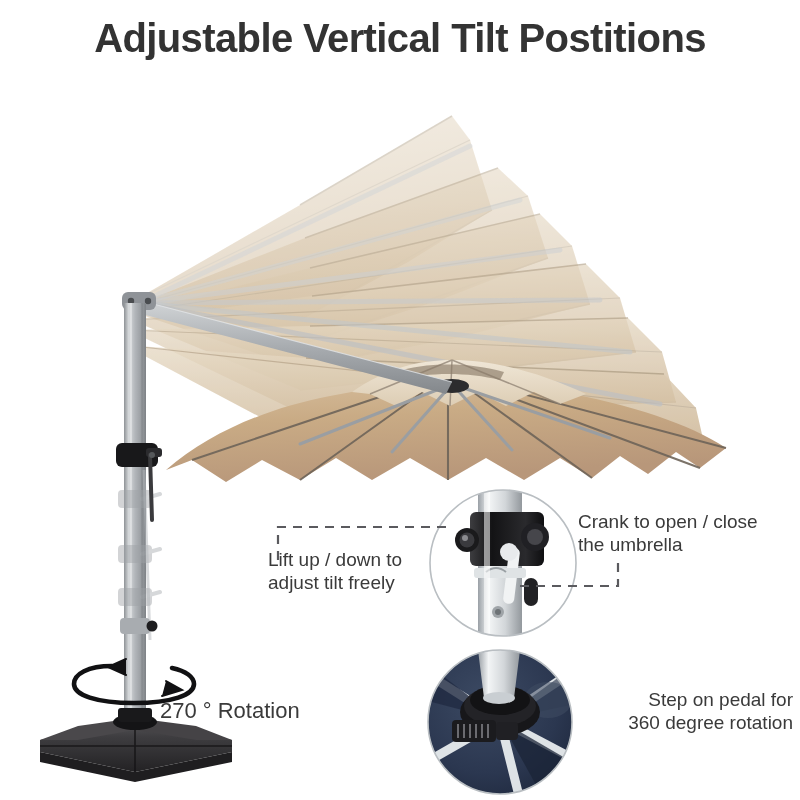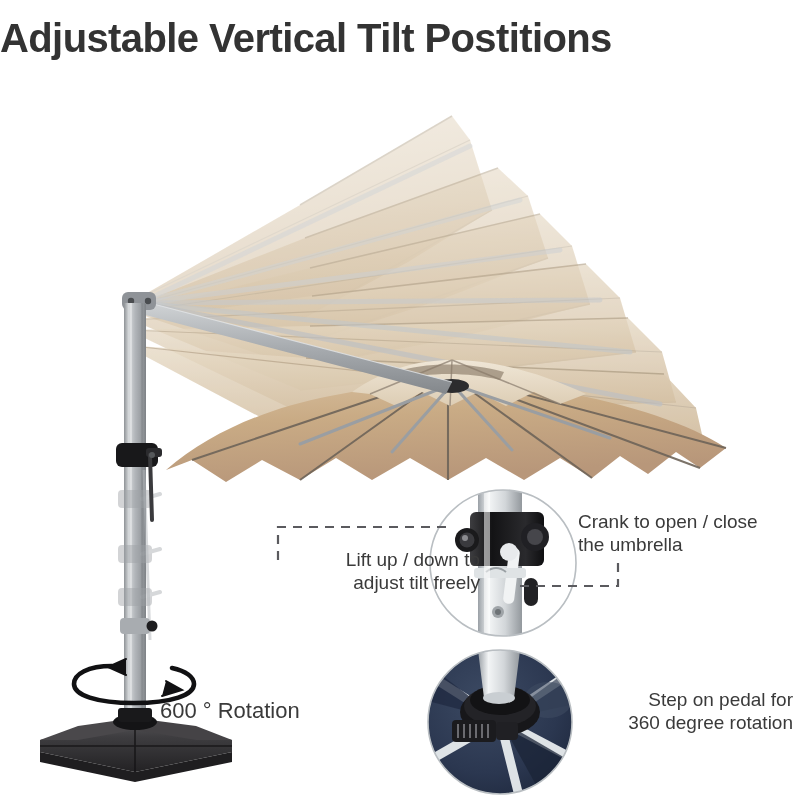--- a/index.html
+++ b/index.html
@@ -7,40 +7,41 @@
   body{
     width:800px;height:800px;overflow:hidden;position:relative;
     font-family:"Liberation Sans", sans-serif;
     -webkit-font-smoothing:antialiased;
   }
   #canvas{position:absolute;inset:0;width:800px;height:800px;}
 
   
   .title{
     position:absolute;left:0;top:16px;width:800px;
+    text-align:center;
     font-size:40px;
     font-weight:700;
     letter-spacing:-0.6px;
     color:#333333;
     font-family:"Liberation Sans", sans-serif;
     white-space:nowrap;
   }
 
   
   .callout{
     position:absolute;
     color:#3a3a3a;
     font-size:19px;
     line-height:1.22;
     font-family:"Liberation Sans", sans-serif;
     white-space:pre-line;
   }
   #callout-tilt{
-    left:250px;top:548px;width:230px;
-    text-align:right;
+    left:268px;top:548px;width:230px;
+    text-align:left;
   }
   #callout-crank{
     left:578px;top:510px;width:210px;
     text-align:left;
   }
   #callout-pedal{
     left:578px;top:688px;width:215px;
     text-align:right;
   }
   #label-rotation{
@@ -374,13 +375,13 @@
 
 <div class="callout" id="callout-tilt">Lift up / down to
 adjust tilt freely</div>
 
 <div class="callout" id="callout-crank">Crank to open / close
 the umbrella</div>
 
 <div class="callout" id="callout-pedal">Step on pedal for
 360 degree rotation</div>
 
-<div id="label-rotation">600 ° Rotation</div>
+<div id="label-rotation">270 ° Rotation</div>
 
 </body></html>

